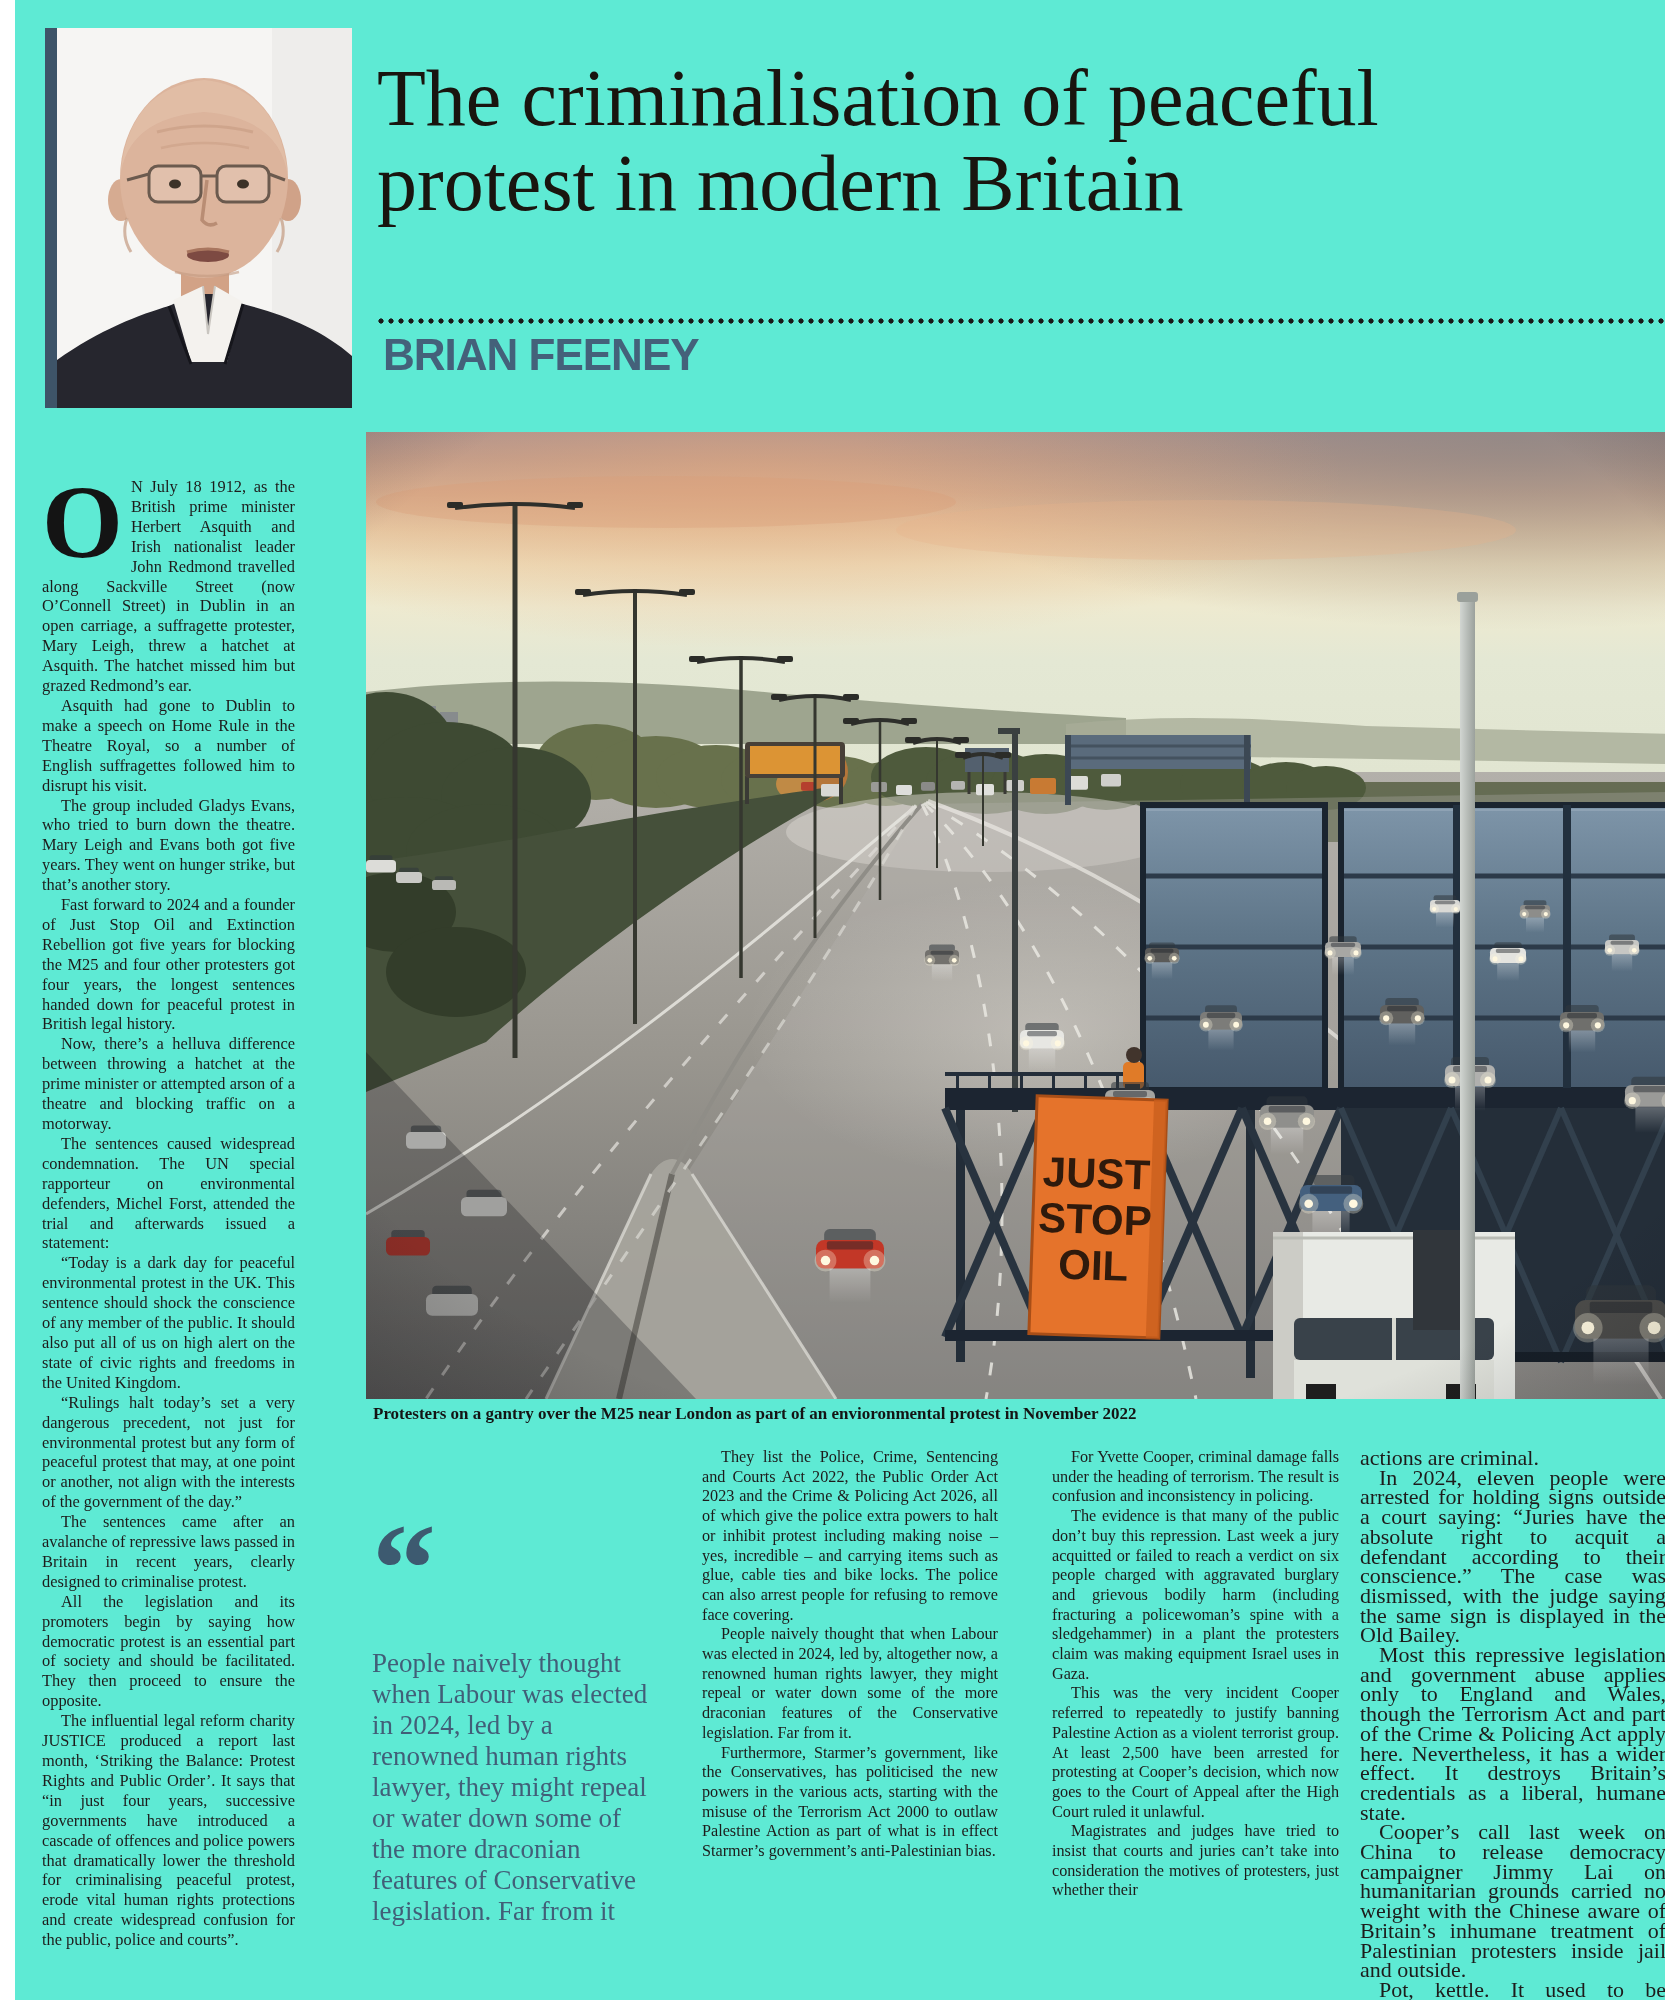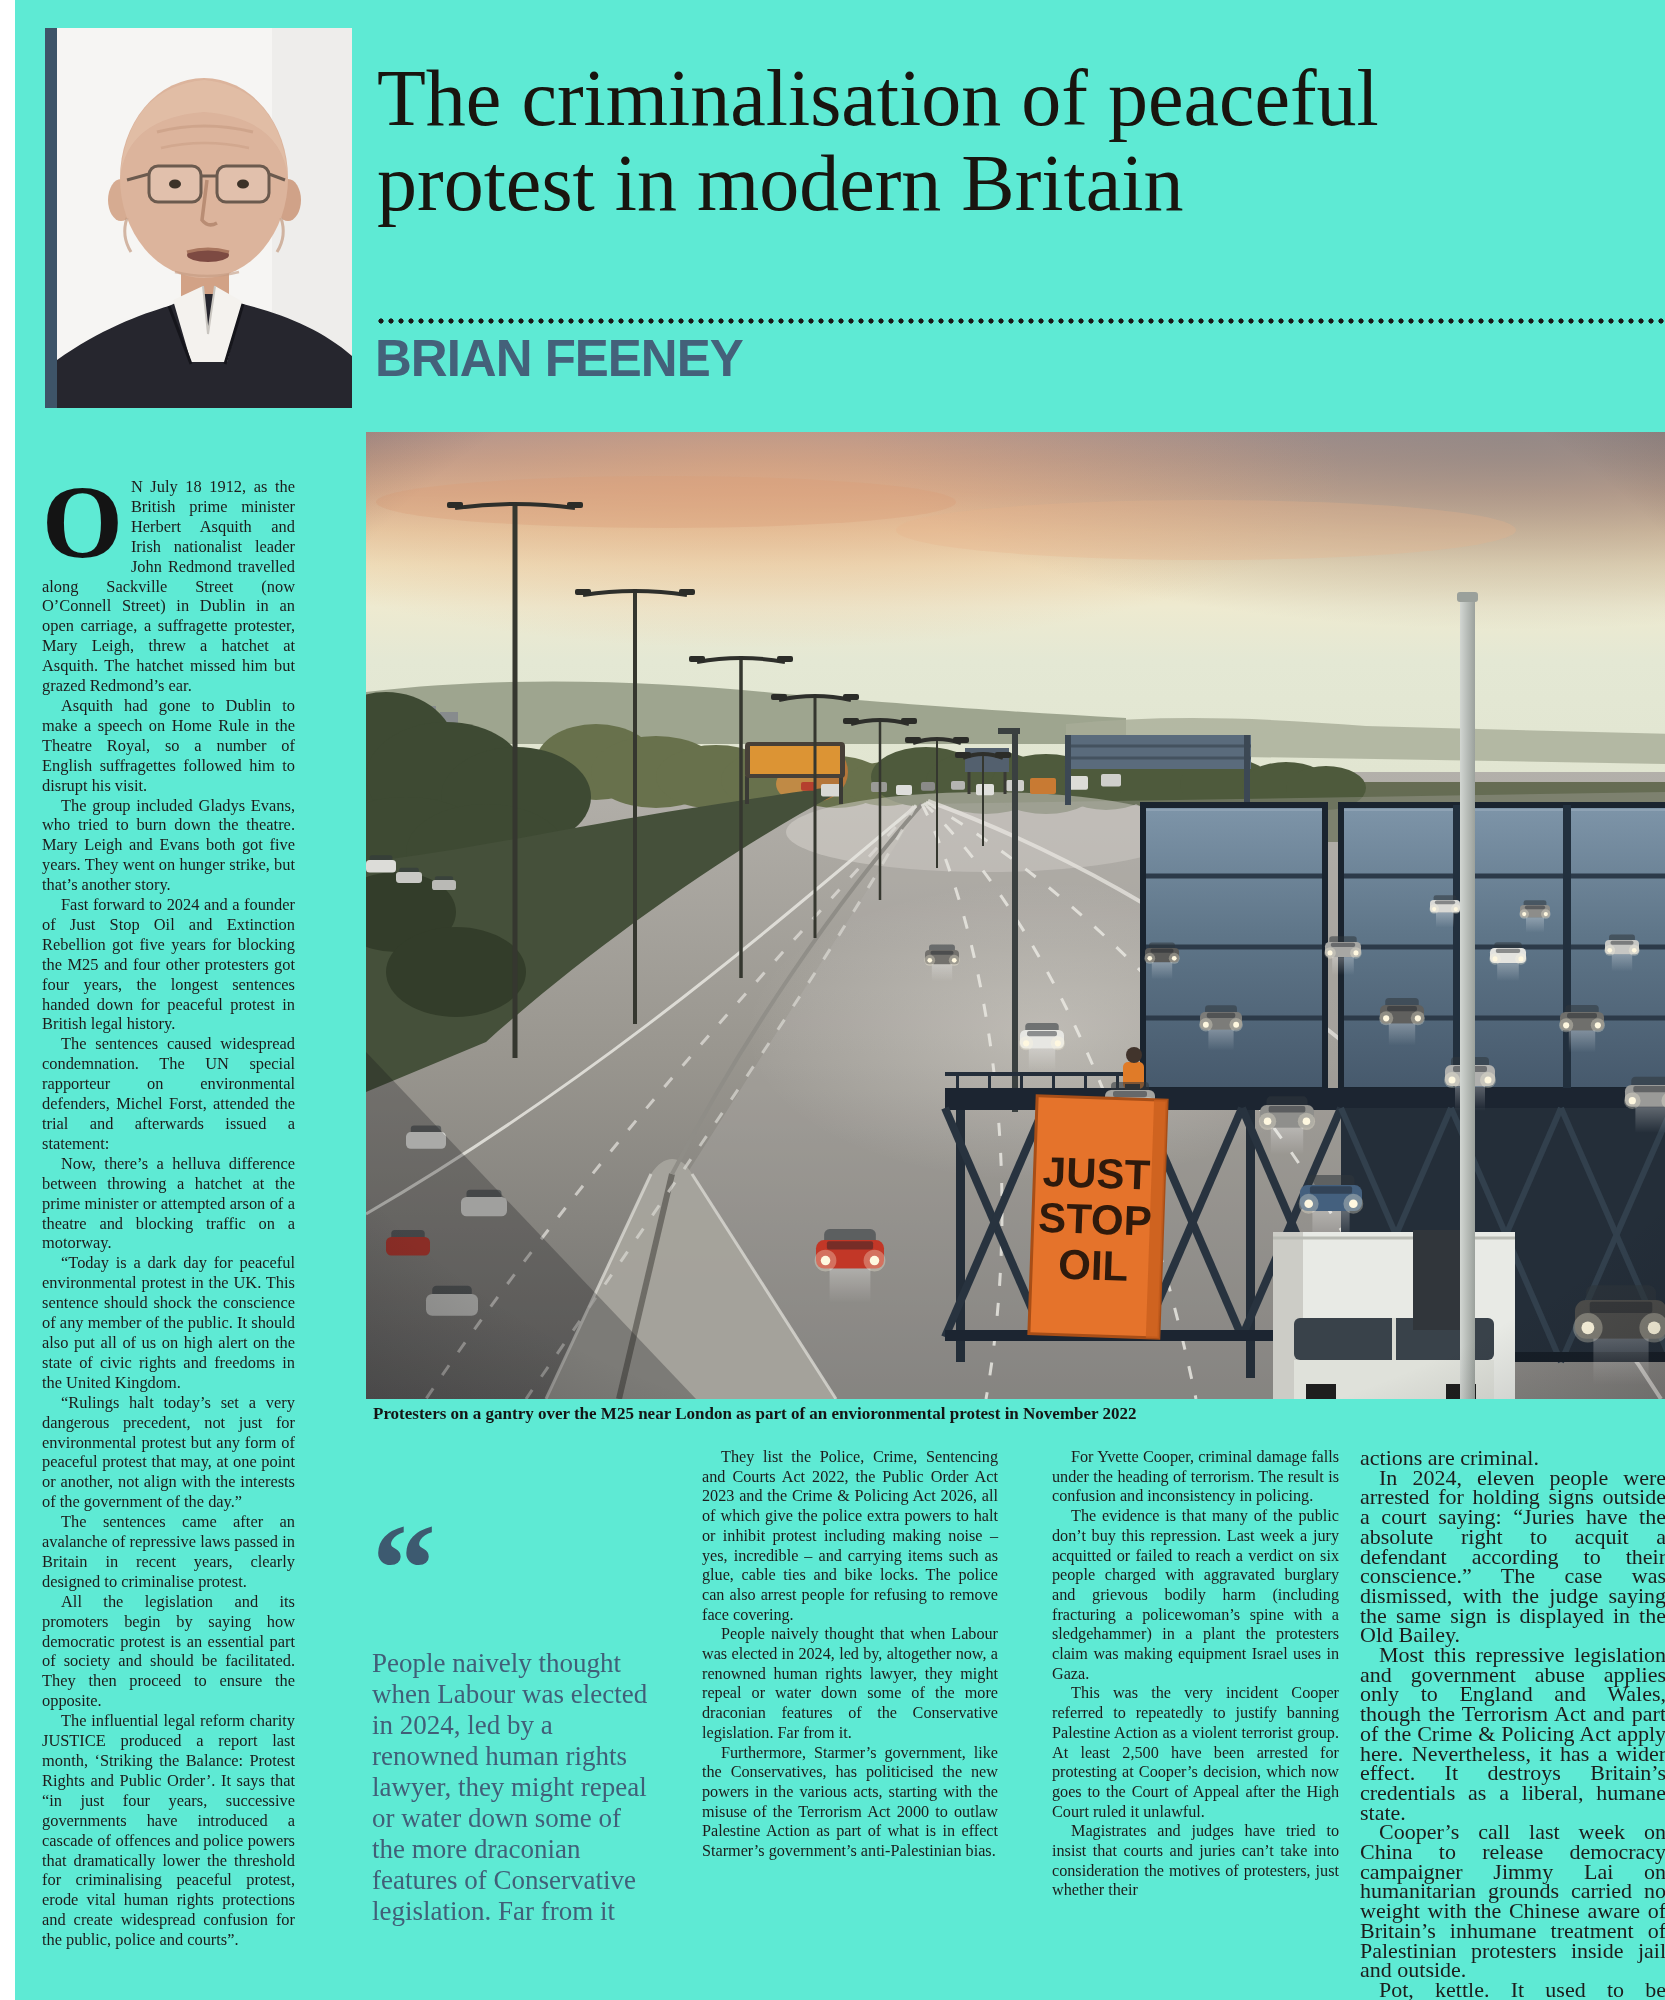--- a/index.html
+++ b/index.html
@@ -5,22 +5,22 @@
   html,body{margin:0;padding:0;background:#ffffff;}
   .page{position:relative;width:1665px;height:2000px;background:#5eead4;overflow:hidden;
         font-family:"Liberation Serif",serif;color:#1d1c1b;margin-left:15px;}
   .accent-bar{position:absolute;left:30px;top:28px;width:12px;height:380px;background:#3e5468;}
   .portrait{position:absolute;left:42px;top:28px;width:295px;height:380px;}
   .headline{position:absolute;left:362px;top:56px;width:1300px;margin:0;font-weight:400;
             font-size:80px;line-height:85px;color:#19150f;font-family:"Liberation Serif",serif;}
   .dotted-rule{position:absolute;left:362px;top:317px;width:1295px;height:8px;
             background-image:radial-gradient(circle 2.5px at 4px 4px,#191919 2.3px,rgba(0,0,0,0) 2.9px);
             background-size:10px 8px;background-repeat:repeat-x;}
-  .byline{position:absolute;left:360px;top:333px;font-family:"Liberation Sans",sans-serif;
-            font-weight:700;font-size:51px;line-height:1;letter-spacing:-1px;color:#44617a;}
+  .byline{position:absolute;left:368px;top:333px;font-family:"Liberation Sans",sans-serif;
+            font-weight:700;font-size:44px;line-height:1;letter-spacing:-1px;color:#44617a;}
   .photo-figure{position:absolute;left:351px;top:432px;width:1306px;height:967px;margin:0;}
   .photo-figure svg{display:block;}
   .caption{position:absolute;left:358px;top:1403px;width:1299px;font-weight:700;
             font-size:17px;line-height:22px;color:#141414;}
   .col{position:absolute;text-align:justify;}
   .col p{margin:0;text-indent:19px;}
   .col p.cont{text-indent:0;}
   .col1{left:27px;top:477px;width:253px;font-size:16.4px;line-height:19.9px;}
   .col1 .lead{text-indent:0;}
   .dropcap{float:left;font-size:104px;line-height:82px;font-weight:700;margin:4px 8px 0 0;
@@ -575,22 +575,22 @@
   </figure>
 
   <div class="caption">Protesters on a gantry over the M25 near London as part of an envioronmental protest in November 2022</div>
 
   <div class="col col1">
     <p class="lead"><span class="dropcap">O</span><span>N July 18 1912, as the British prime minister Herbert Asquith and Irish nationalist leader John Redmond travelled along Sackville Street (now O’Connell Street) in Dublin in an open carriage, a suffragette protester, Mary Leigh, threw a hatchet at Asquith. The hatchet missed him but grazed Redmond’s ear.</span></p>
     <div>
         <p>Asquith had gone to Dublin to make a speech on Home Rule in the Theatre Royal, so a number of English suffragettes followed him to disrupt his visit.</p>
         <p>The group included Gladys Evans, who tried to burn down the theatre. Mary Leigh and Evans both got five years. They went on hunger strike, but that’s another story.</p>
         <p>Fast forward to 2024 and a founder of Just Stop Oil and Extinction Rebellion got five years for blocking the M25 and four other protesters got four years, the longest sentences handed down for peaceful protest in British legal history.</p>
+        <p>Now, there’s a helluva difference between throwing a hatchet at the prime minister or attempted arson of a theatre and blocking traffic on a motorway.</p>
         <p>The sentences caused widespread condemnation. The UN special rapporteur on environmental defenders, Michel Forst, attended the trial and afterwards issued a statement:</p>
-        <p>Now, there’s a helluva difference between throwing a hatchet at the prime minister or attempted arson of a theatre and blocking traffic on a motorway.</p>
         <p>“Today is a dark day for peaceful environmental protest in the UK. This sentence should shock the conscience of any member of the public. It should also put all of us on high alert on the state of civic rights and freedoms in the United Kingdom.</p>
         <p>“Rulings halt today’s set a very dangerous precedent, not just for environmental protest but any form of peaceful protest that may, at one point or another, not align with the interests of the government of the day.”</p>
         <p>The sentences came after an avalanche of repressive laws passed in Britain in recent years, clearly designed to criminalise protest.</p>
         <p>All the legislation and its promoters begin by saying how democratic protest is an essential part of society and should be facilitated. They then proceed to ensure the opposite.</p>
         <p>The influential legal reform charity JUSTICE produced a report last month, ‘Striking the Balance: Protest Rights and Public Order’. It says that “in just four years, successive governments have introduced a cascade of offences and police powers that dramatically lower the threshold for criminalising peaceful protest, erode vital human rights protections and create widespread confusion for the public, police and courts”.</p>
       </div>
   </div>
 
   <aside class="pullquote">
     <div class="qmark">“</div>

